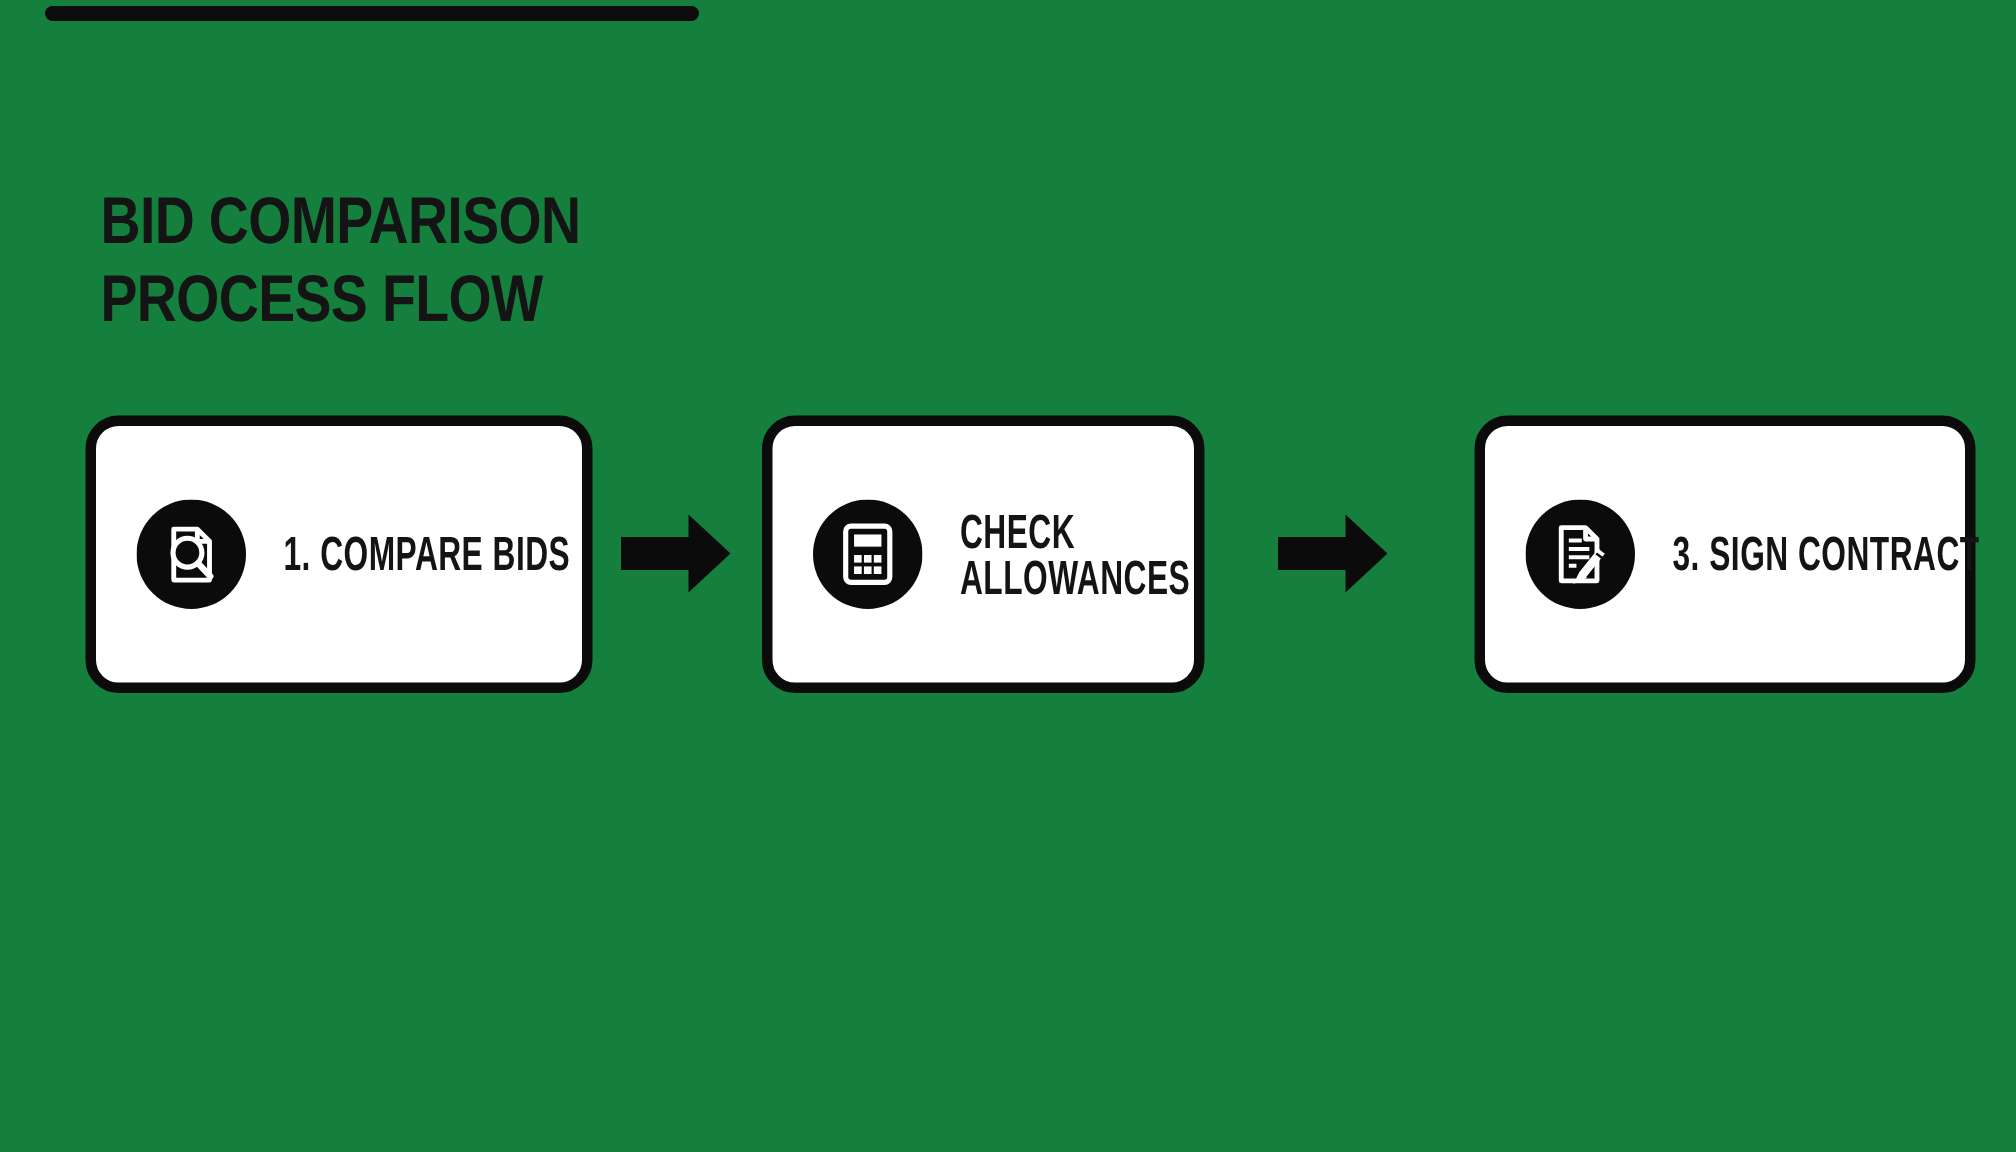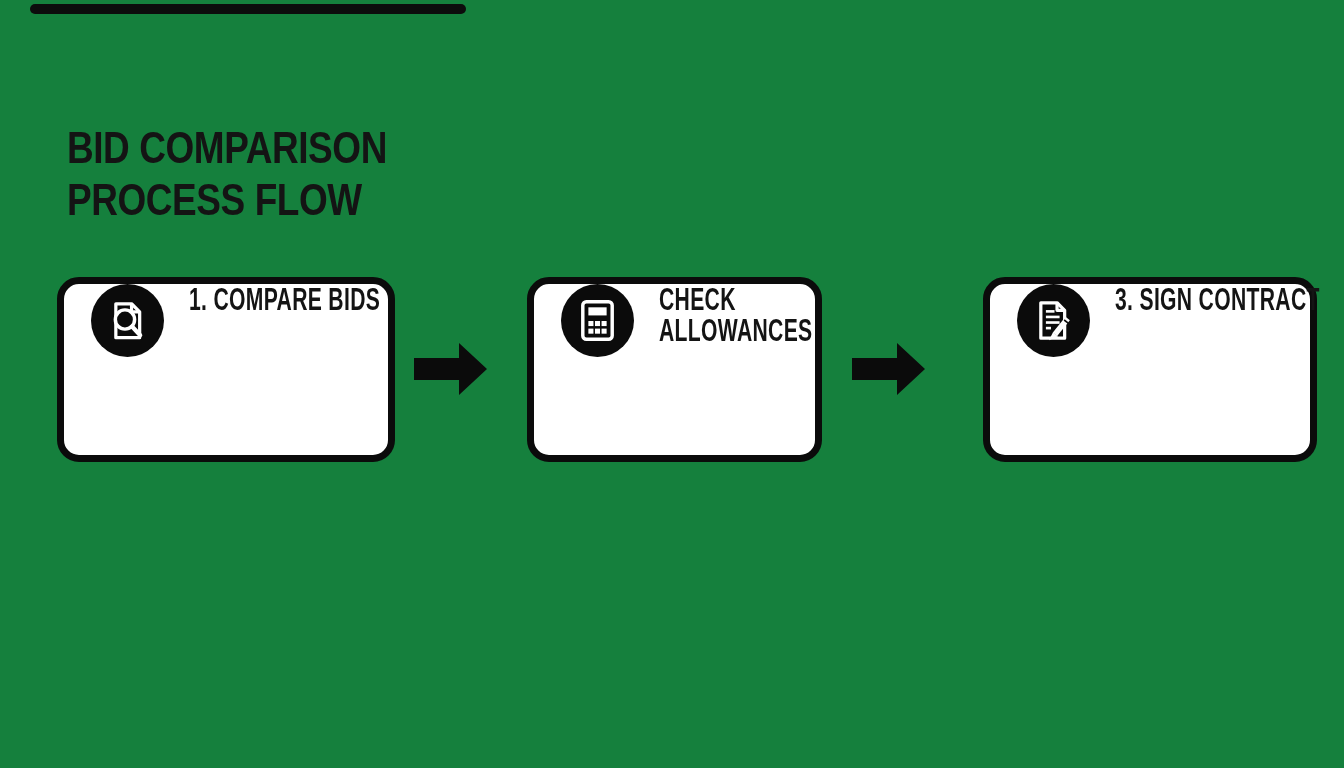--- a/index.html
+++ b/index.html
@@ -15,24 +15,24 @@
   
   .title{
     position:absolute;left:67px;top:122px;
     font-size:44px;line-height:52px;font-weight:700;letter-spacing:-0.5px;
     transform:scaleX(0.84);transform-origin:left top;white-space:nowrap;color:#141414;
   }
   
   .step-box{
     position:absolute;top:277px;height:185px;box-sizing:border-box;
     background:#ffffff;border:7px solid #0b0b0b;border-radius:22px;
-    display:flex;padding-left:27px;gap:25px;
+    display:flex;align-items:center;padding-left:27px;gap:25px;
   }
   .step-box.s1{left:57px;width:338px;}
-  .step-box.s2{left:527px;width:295px;}
+  .step-box.s2{left:508px;width:295px;}
   .step-box.s3{left:947px;width:334px;margin-left:36px;}
   .icon-wrap{flex:0 0 auto;width:73px;height:73px;}
   .icon-wrap svg{display:block;width:73px;height:73px;}
   .step-label{
     font-weight:700;font-size:32px;line-height:31px;letter-spacing:0.5px;
     transform:scaleX(0.66);transform-origin:left center;white-space:nowrap;color:#141414;
   }
   .step-label span{display:block;}
   .step-label span:empty{display:none;}
   .arrow{position:absolute;top:343px;width:73px;height:52px;}

